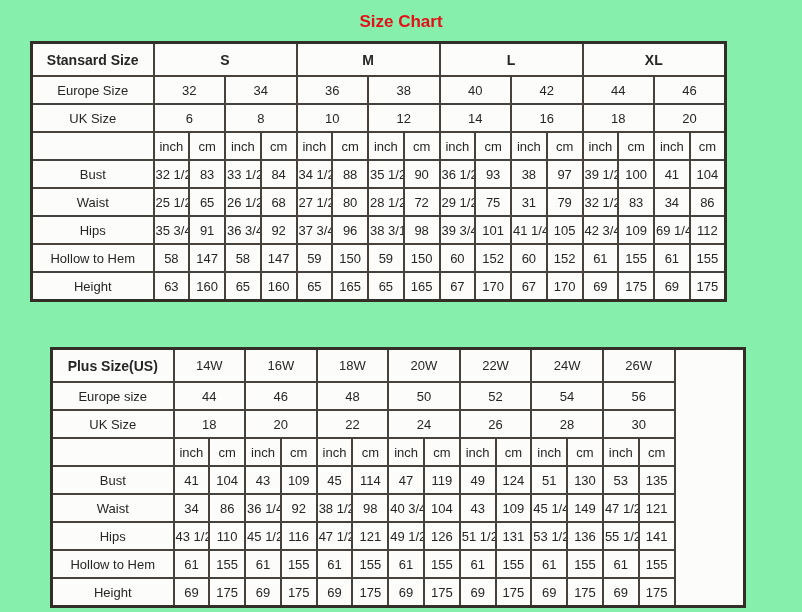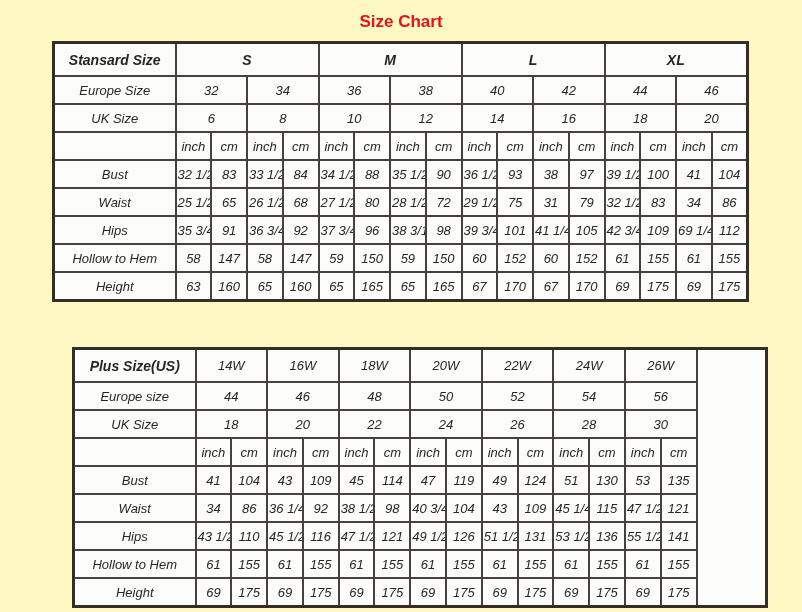--- a/index.html
+++ b/index.html
@@ -5,41 +5,40 @@
   html, body {
     margin: 0;
     padding: 0;
     background: #ffffff;
     font-family: "Liberation Sans", sans-serif;
   }
   .canvas {
     position: relative;
     width: 802px;
     height: 612px;
-    background: #fef9c3;
+    background: #86efac;
     overflow: hidden;
   }
   .chart-title {
     position: absolute;
     top: 12px;
     left: 0;
     width: 802px;
     text-align: center;
     font-size: 17px;
     font-weight: bold;
     letter-spacing: 0px;
   }
   table.size-table {
     position: absolute;
-    left: 52px;
+    left: 30px;
     border-collapse: collapse;
     table-layout: fixed;
     background: #fcfcfa;
     border: 3px solid #332e28;
-    font-style: italic;
   }
   #standard-table { top: 41px; width: 697px; }
   #plus-table     { top: 347px; width: 696px; margin-left: 20px; }
   td {
     border: 2px solid #46413a;
     text-align: center;
     vertical-align: middle;
     font-size: 13px;
     color: #262626;
     height: 26px;
@@ -289,21 +288,21 @@
           <td>86</td>
           <td>36 1/4</td>
           <td>92</td>
           <td>38 1/2</td>
           <td>98</td>
           <td>40 3/4</td>
           <td>104</td>
           <td>43</td>
           <td>109</td>
           <td>45 1/4</td>
-          <td>115</td>
+          <td>149</td>
           <td>47 1/2</td>
           <td>121</td>
         </tr>
         <tr>
           <td class="lbl">Hips</td>
           <td>43 1/2</td>
           <td>110</td>
           <td>45 1/2</td>
           <td>116</td>
           <td>47 1/2</td>

